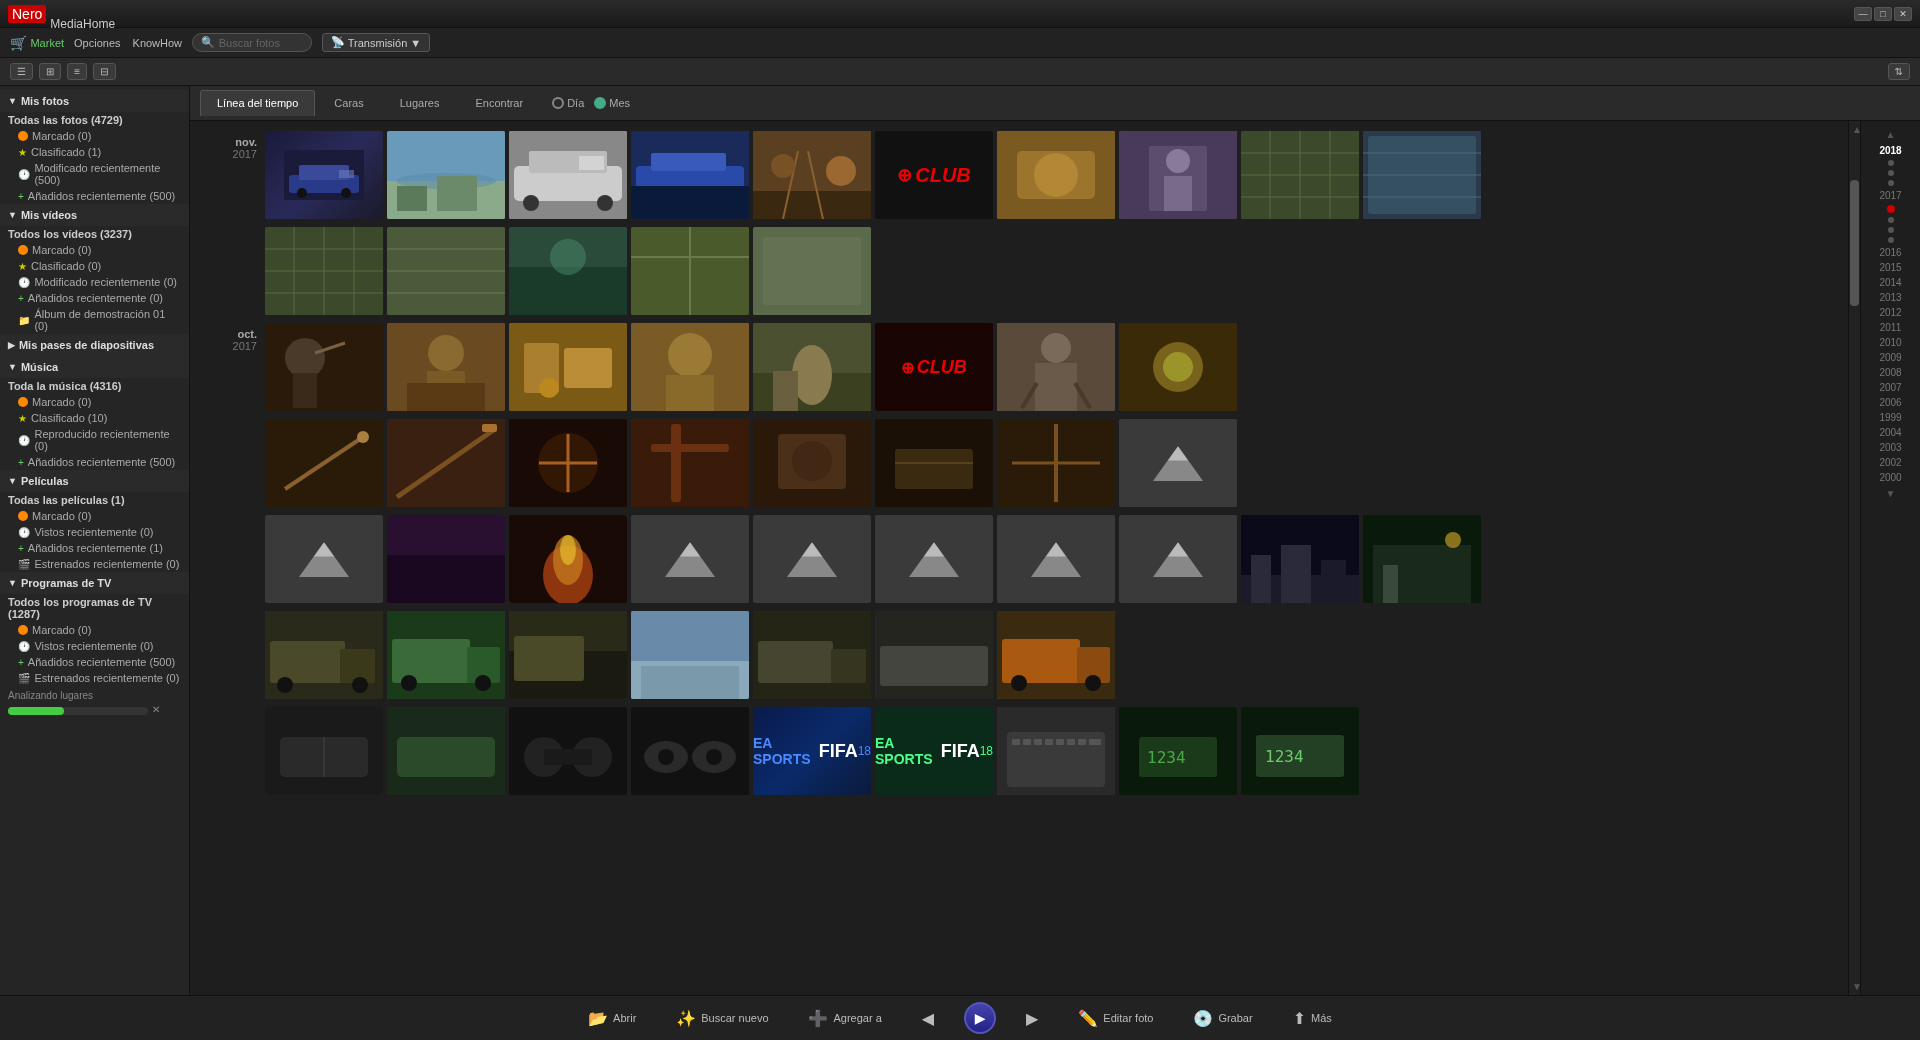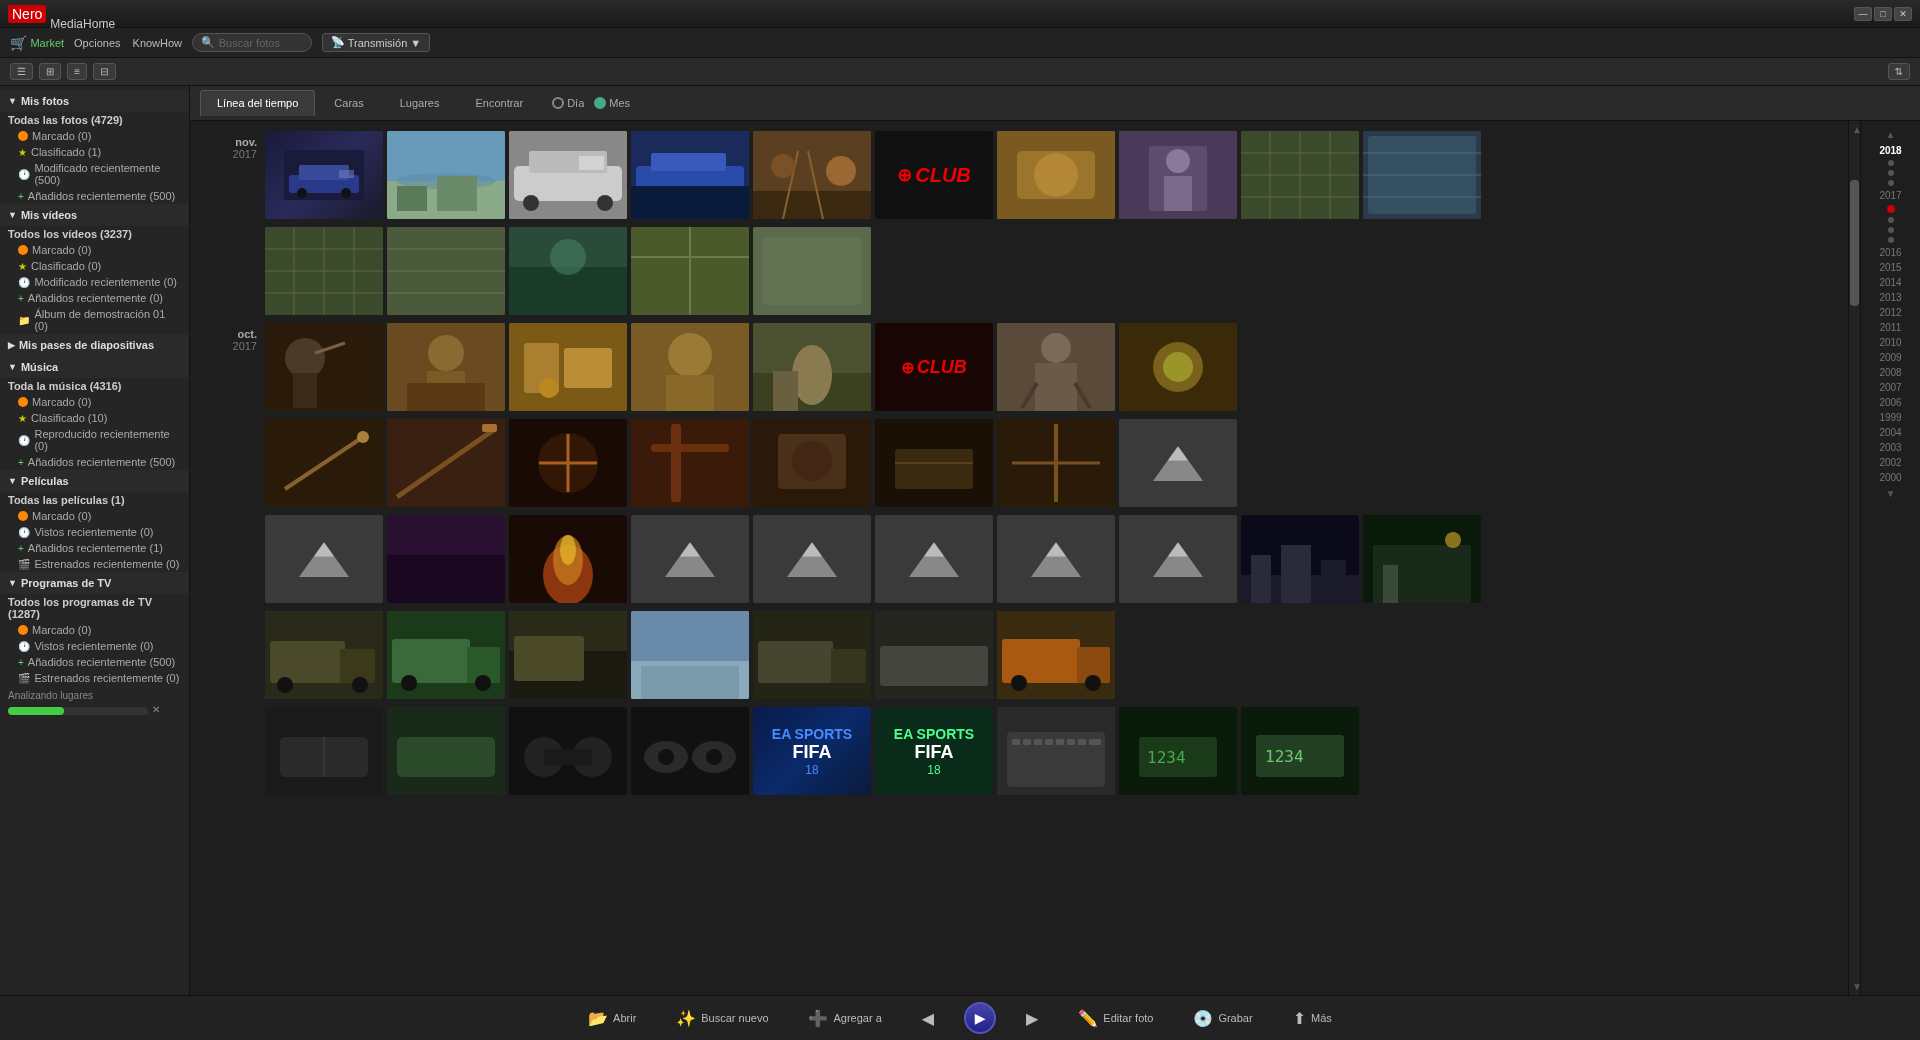--- a/index.html
+++ b/index.html
@@ -286,21 +286,21 @@
       left: 50%;
       transform: translateX(-50%);
       width: 20px;
       height: 14px;
       background: #bbb;
       clip-path: polygon(50% 0%, 0% 100%, 100% 100%);
     }
 
     .fifa-text {
       display: flex;
-      flex-direction: column;
+      flex-direction: row;
       align-items: center;
     }
     .fifa-ea { color: #4a8aff; font-size: 14px; font-weight: bold; }
     .fifa-label { color: #fff; font-size: 18px; font-weight: bold; }
     .fifa-year { color: #4a8aff; font-size: 12px; }
 
     .scroll-v {
       width: 12px;
       background: #222;
       border-left: 1px solid #111;

